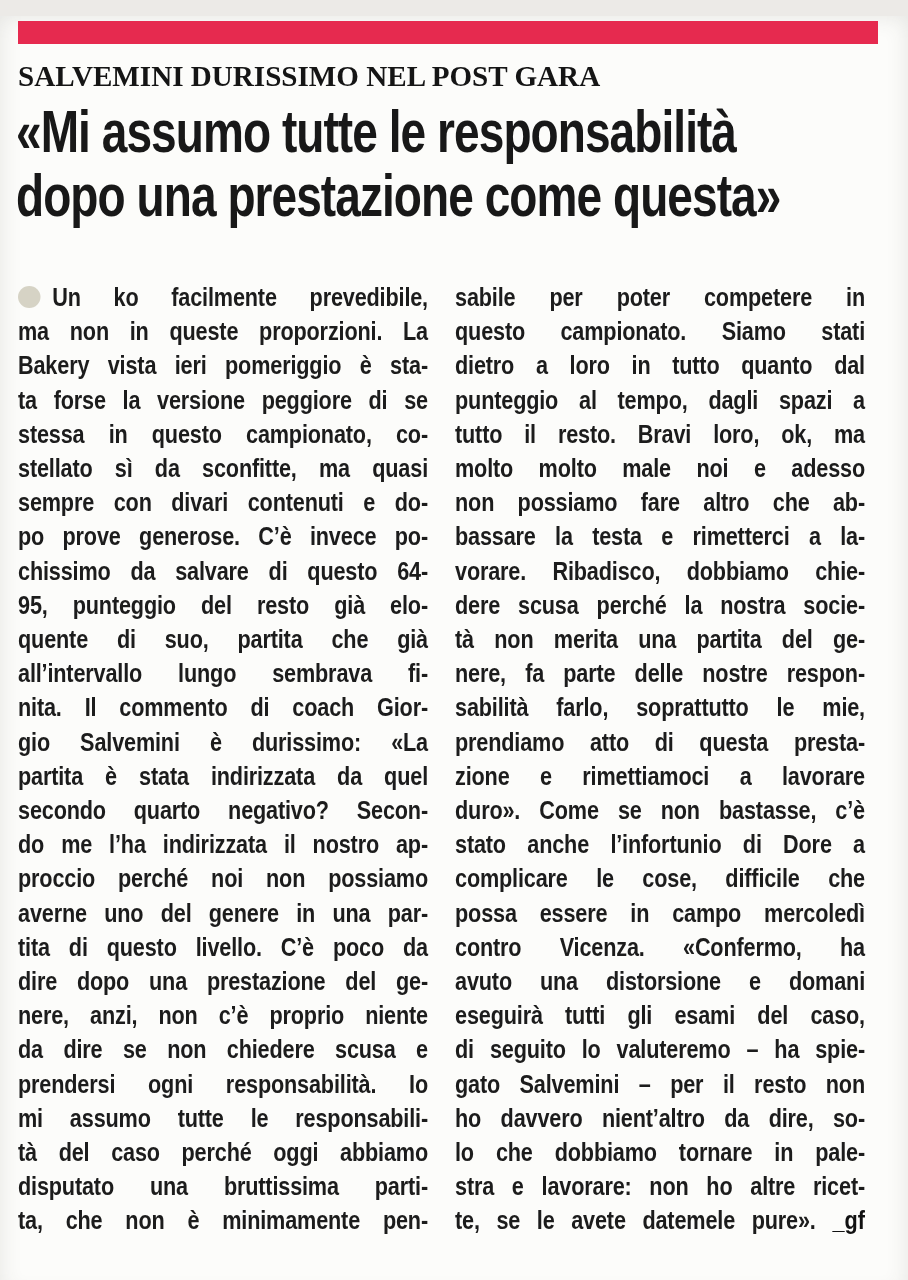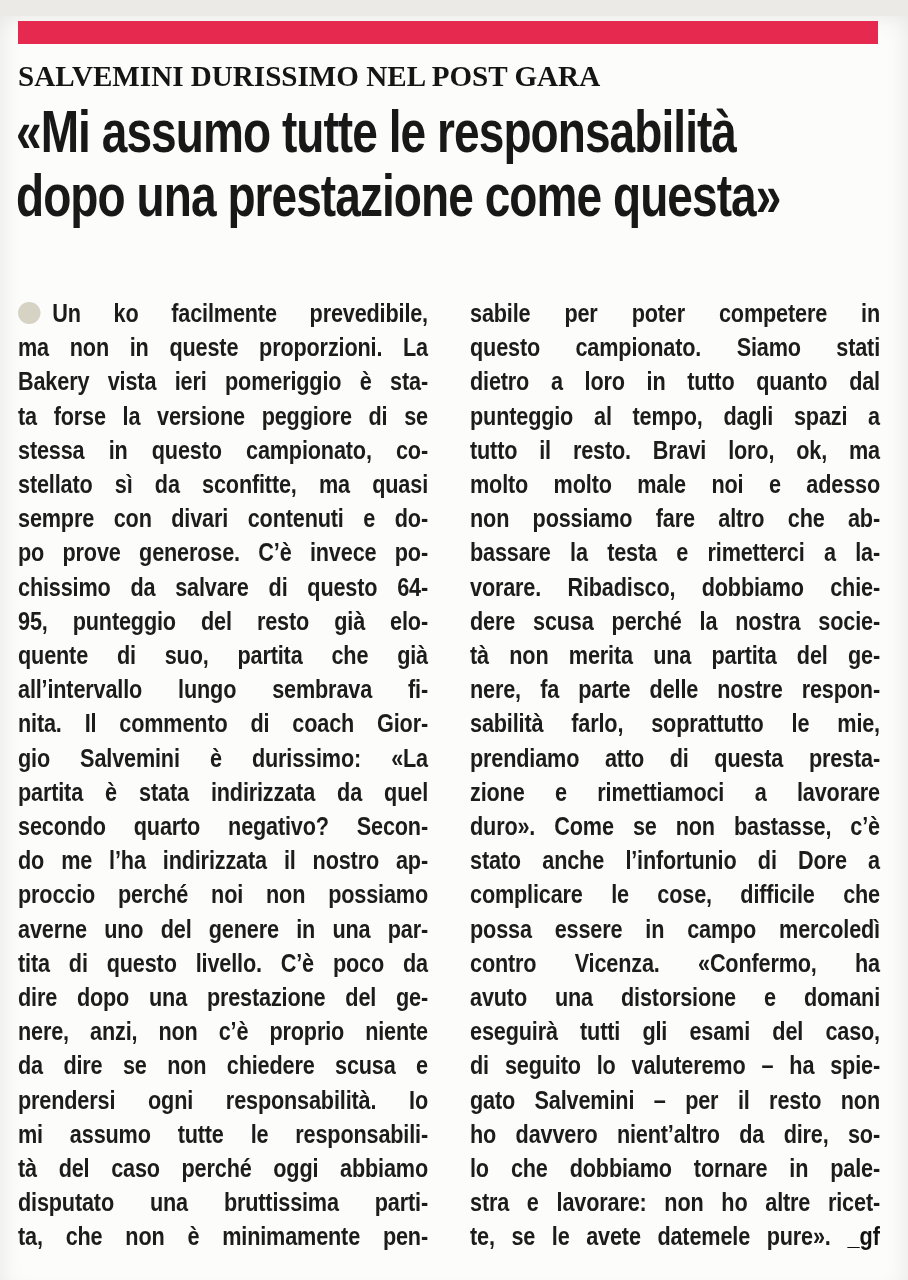--- a/index.html
+++ b/index.html
@@ -47,23 +47,23 @@
     line-height: 64px;
     letter-spacing: -1.2px;
     white-space: nowrap;
     transform: scaleX(0.78);
     transform-origin: 0 0;
     color: #181818;
   }
   .columns {
     position: absolute;
     left: 18px;
-    top: 280px;
+    top: 264px;
     display: flex;
-    gap: 40px;
+    gap: 25px;
   }
   .column {
     width: 412px;
     height: 966px;
     overflow: hidden;
   }
   .body-line {
     width: 492px;
     transform: scaleX(0.8333);
     transform-origin: 0 0;

